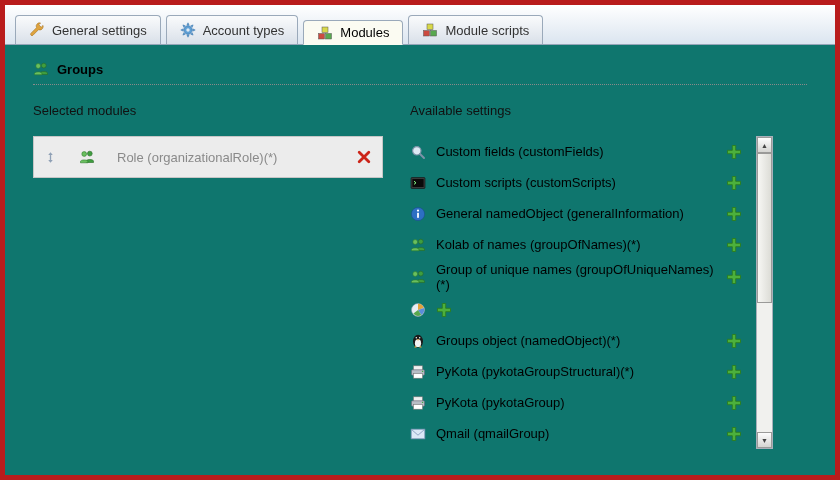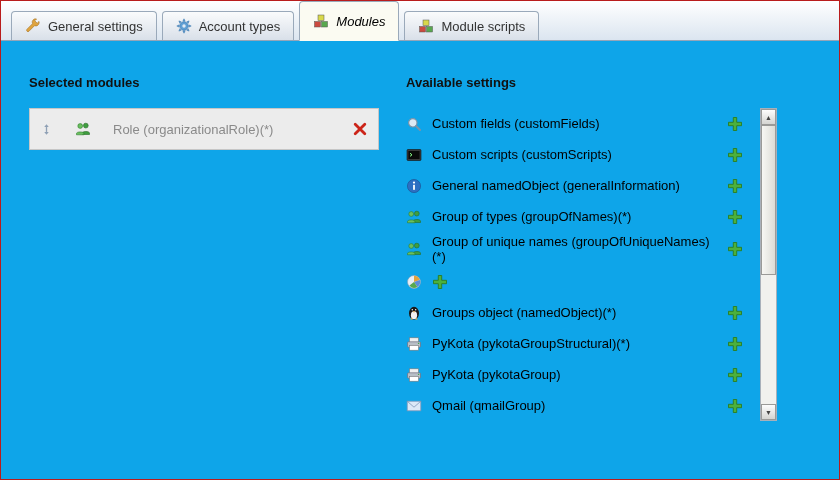--- a/index.html
+++ b/index.html
@@ -4,64 +4,63 @@
 <style>
   * { box-sizing: border-box; }
   html,body { margin:0; padding:0; }
   body {
     width:840px; height:480px;
     font-family:"Liberation Sans", sans-serif;
     background:#fff;
   }
   .window {
     width:840px; height:480px;
-    border:1px solid #b91c1c;
-    background:#0ea5e9;
+    border:5px solid #b91c1c;
+    background:#0f766e;
     overflow:hidden;
   }
   
   .tabbar {
     height:40px;
     display:flex; align-items:flex-end; gap:5px;
     padding-left:10px;
     background:linear-gradient(#ffffff,#dbe5f0);
     border-bottom:1px solid #95a5b8;
   }
   .tab {
     display:flex; align-items:center; gap:7px;
     height:29px; padding:0 13px;
     border:1px solid #9aa9ba; border-bottom:none;
     border-radius:4px 4px 0 0;
     background:linear-gradient(#fafbfc,#d9e0e9);
     font-size:13px; color:#333;
     cursor:pointer; white-space:nowrap;
   }
   .tab.active {
-    height:40px;
+    height:25px;
     background:#fbfbf2;
     margin-bottom:-1px;
     border-bottom:1px solid #fbfbf2;
     color:#000;
-    font-style:italic;
   }
   .icon16 { width:16px; height:16px; flex:none; display:inline-block; }
   .icon12 { width:13px; height:13px; flex:none; display:inline-block; }
 
   
   .content { padding:16px 28px 0 28px; }
   .section-heading {
     display:flex; align-items:center; gap:8px;
     font-size:13px; font-weight:bold; color:#000;
     padding-bottom:7px;
     border-bottom:1px dotted #8a8a8a;
   }
   .columns { display:flex; margin-top:18px; padding-right:34px; }
   .col-left  { width:350px; margin-right:27px; flex:none; }
   .col-right { flex:1; min-width:0; }
-  .col-heading { font-size:13px; color:#111; margin:0 0 18px 0; font-weight:bold; }
+  .col-heading { font-size:13px; color:#111; margin:0 0 18px 0; font-weight:normal; }
 
   
   .selected-box {
     background:#ececec;
     border:1px solid #c6c6c6;
     padding:5px 6px;
   }
   .selected-row {
     display:flex; align-items:center; gap:22px;
     height:30px; padding:0 4px;
@@ -204,20 +203,26 @@
     <div class="tab">
       <svg class="icon16">
           <use href="#i-modules"></use>
         </svg>
       <span>Module scripts</span>
     </div>
   </div>
 
   <div class="content">
 
+    <div class="section-heading">
+      <svg class="icon16">
+          <use href="#i-group"></use>
+        </svg>
+      <span>Groups</span>
+    </div>
 
     <div class="columns">
 
       <div class="col-left">
         <div class="col-heading">Selected modules</div>
         <div class="selected-box">
           <div class="selected-row">
             <button class="iconbtn">
               <svg class="icon12">
                   <use href="#i-drag"></use>
@@ -268,21 +273,21 @@
               <span class="avail-label">General namedObject (generalInformation)</span>
               <button class="iconbtn"><svg class="icon16">
                     <use href="#i-plus"></use>
                   </svg></button>
             </div>
 
             <div class="avail-row">
               <svg class="icon16">
                   <use href="#i-group"></use>
                 </svg>
-              <span class="avail-label">Group of types (groupOfNames)(*)</span>
+              <span class="avail-label">Kolab of names (groupOfNames)(*)</span>
               <button class="iconbtn"><svg class="icon16">
                     <use href="#i-plus"></use>
                   </svg></button>
             </div>
 
             <div class="avail-row">
               <svg class="icon16">
                   <use href="#i-group"></use>
                 </svg>
               <span class="avail-label">Group of unique names (groupOfUniqueNames)(*)</span>

